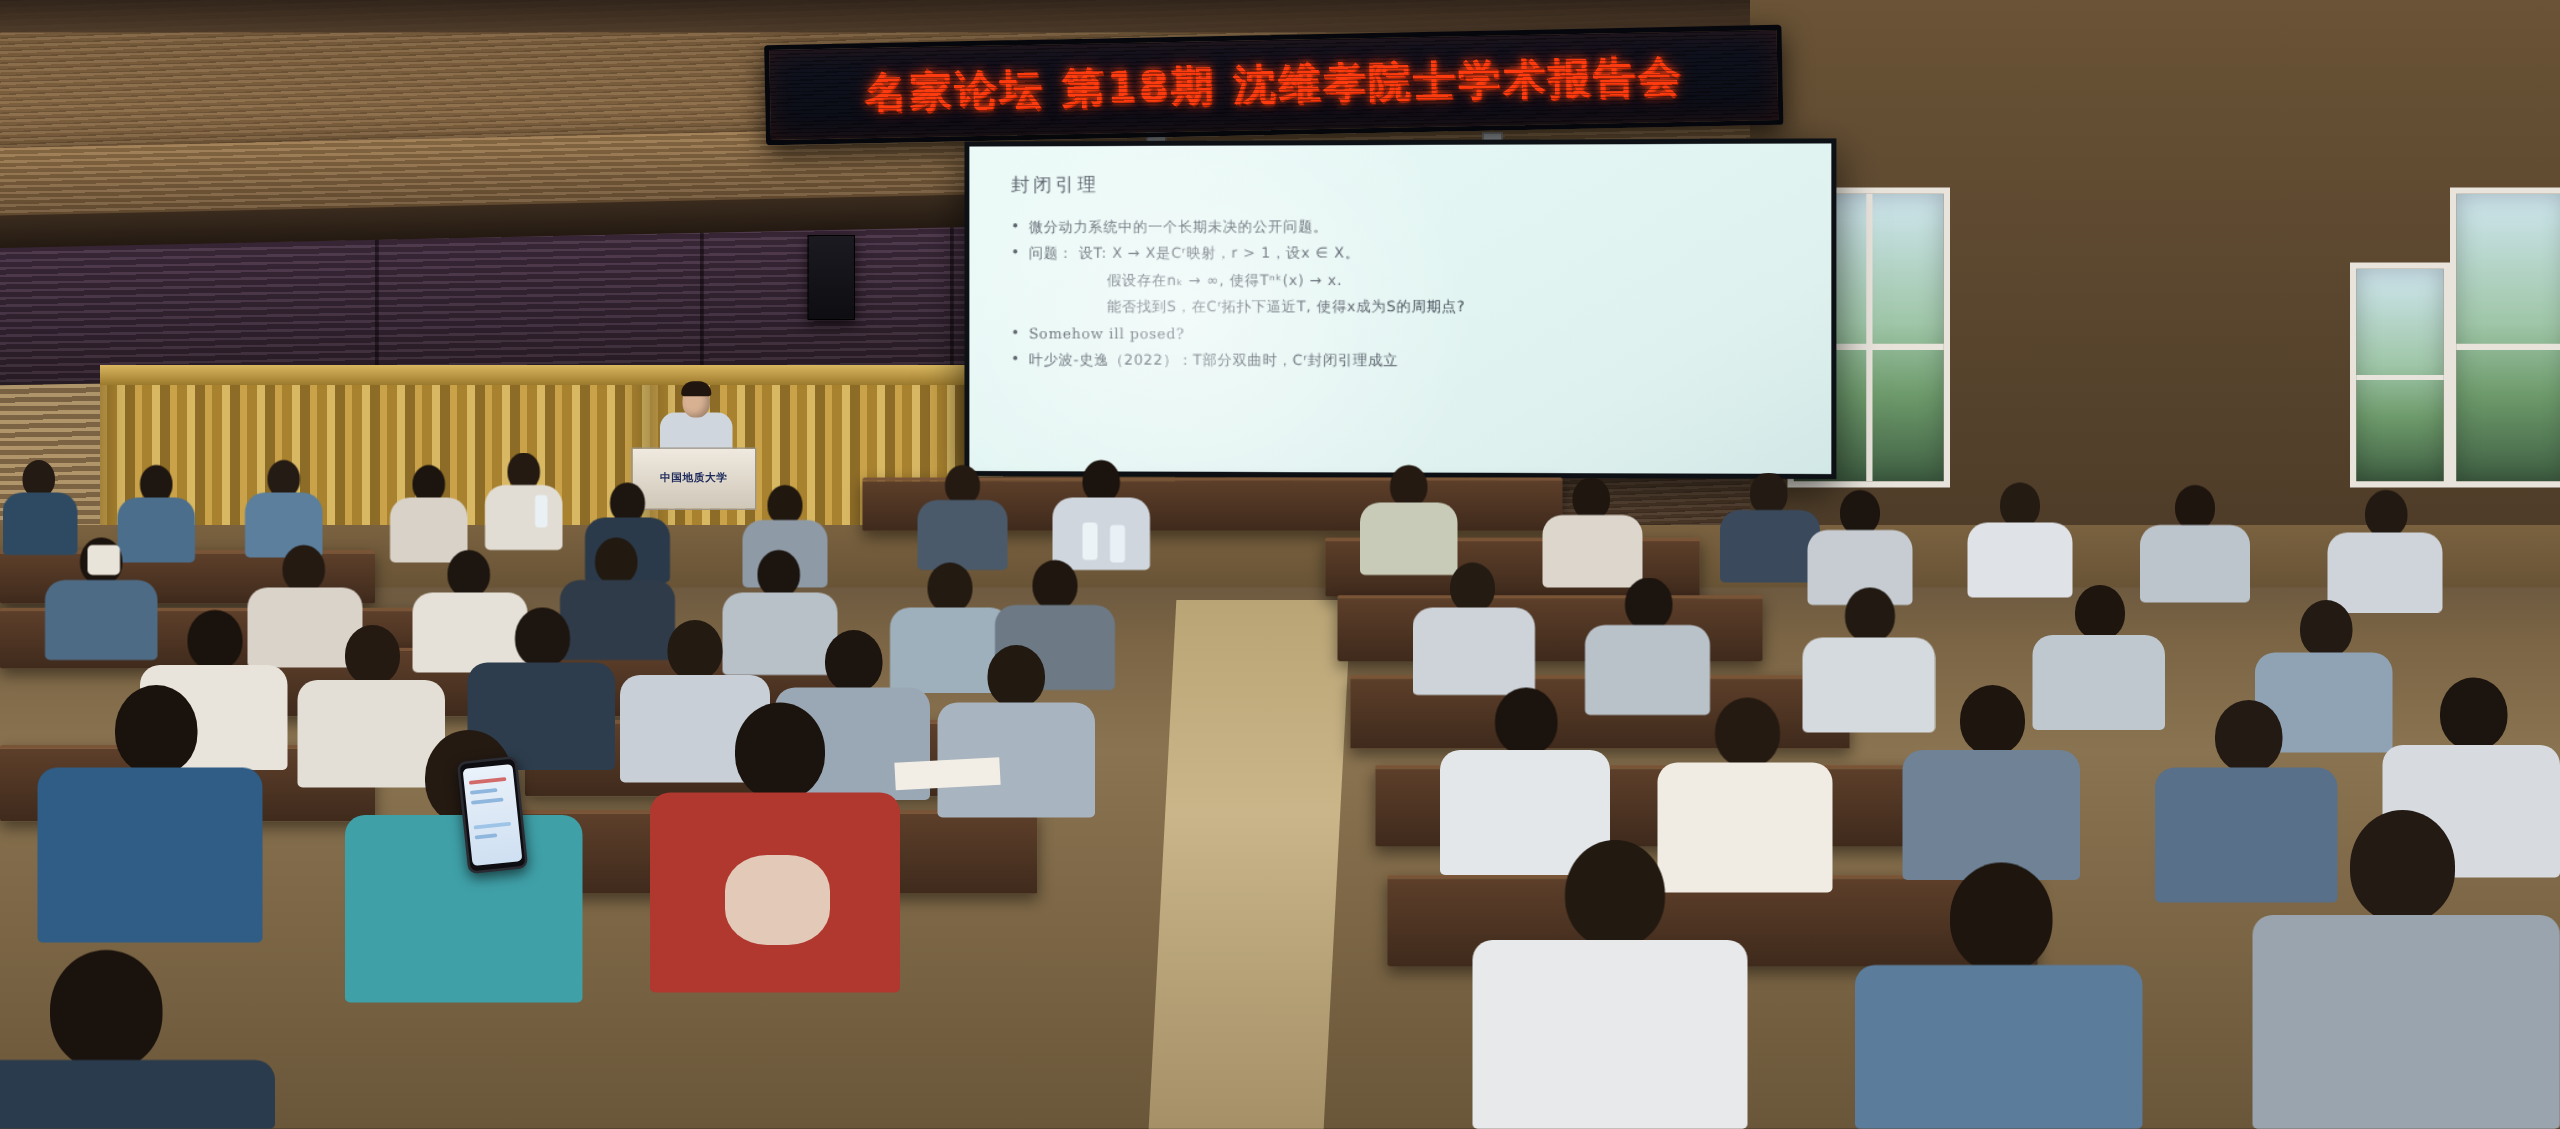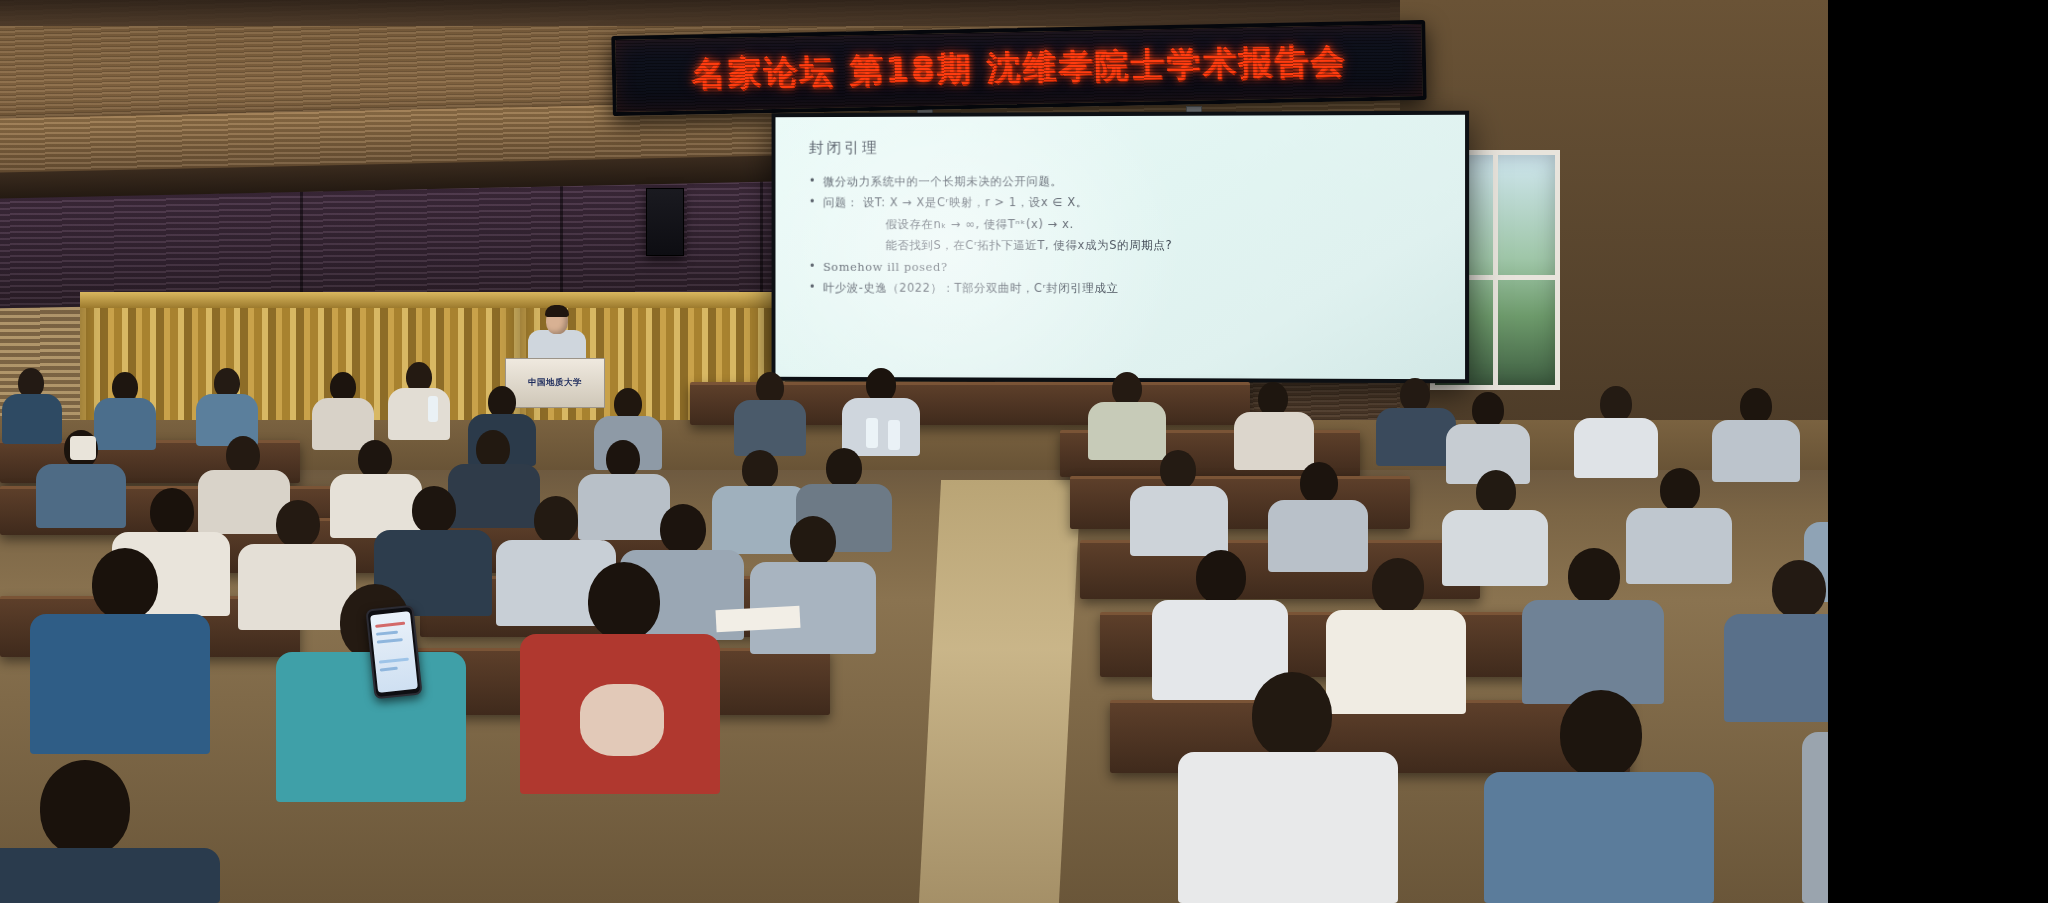--- a/index.html
+++ b/index.html
@@ -1,18 +1,18 @@
 <!DOCTYPE html>
 <html><head>
 <meta charset="utf-8">
 <style>
   html,body{margin:0;padding:0;background:#000;}
   body{font-family:"Liberation Sans", sans-serif;}
 
-  .scene{position:relative;width:1828px;height:903px;overflow:hidden;background:#1b1410;}
+  .scene{position:relative;width:2048px;height:903px;overflow:hidden;background:#1b1410;}
 
   
   .wall{position:absolute;left:0;top:0;width:2048px;height:470px;
         background:
           repeating-linear-gradient(178deg,
             rgba(0,0,0,.20) 0px, rgba(0,0,0,.20) 1px,
             rgba(255,255,255,.05) 1px, rgba(255,255,255,.05) 3px,
             rgba(0,0,0,.10) 3px, rgba(0,0,0,.10) 5px),
           linear-gradient(180deg,#7b5e3c 0%,#8a6a45 18%,#6d5235 40%,#5b4430 70%,#4a3727 100%);}
   .wall-top-band{position:absolute;left:0;top:0;width:2048px;height:26px;

